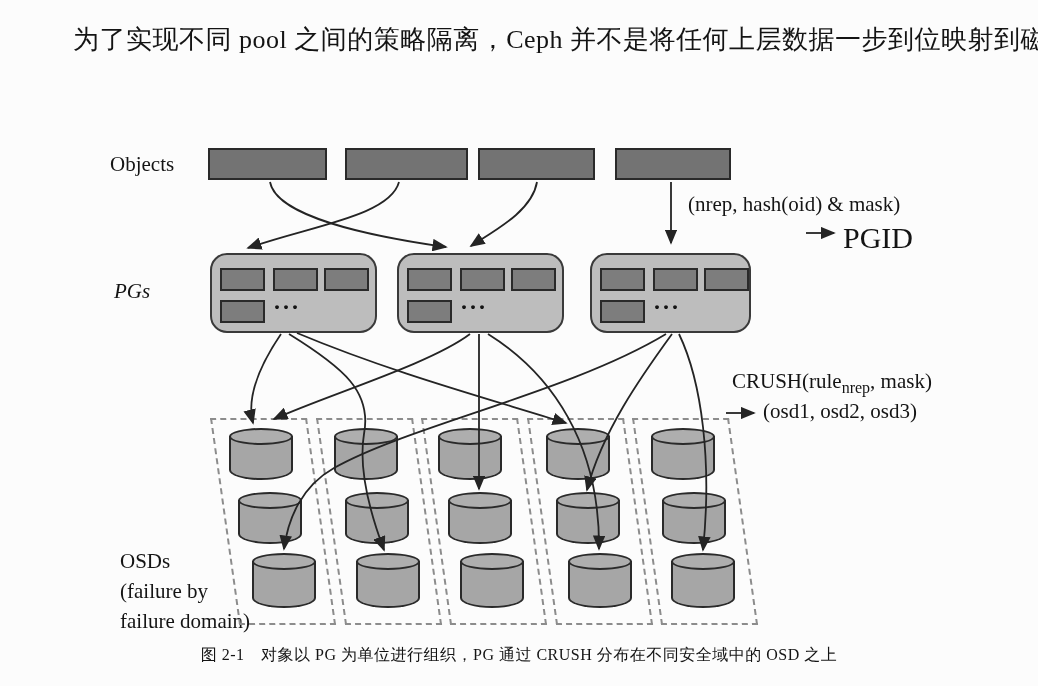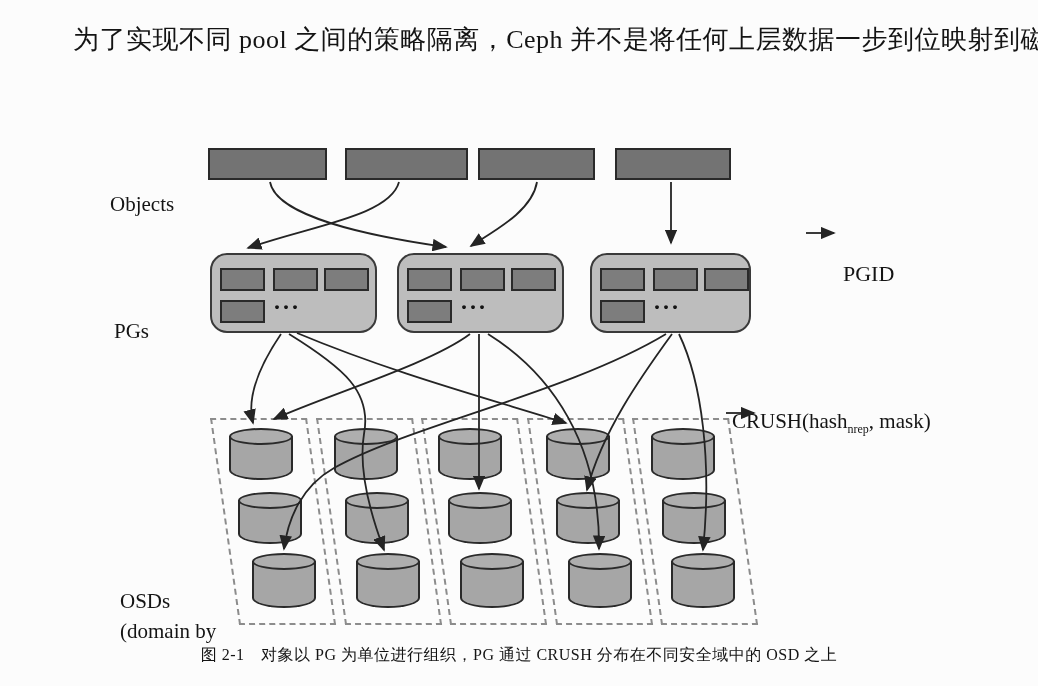--- a/index.html
+++ b/index.html
@@ -14,21 +14,21 @@
     --color-text:#141414;
   }
   html,body{margin:0;padding:0;}
   .page{
     position:relative;width:1038px;height:686px;overflow:hidden;
     background:var(--color-page-bg);
     color:var(--color-text);
     font-family:"Liberation Serif","DejaVu Serif",serif;
   }
   .para-line{position:absolute;font-size:26px;letter-spacing:.5px;white-space:nowrap;}
-  .dlabel{position:absolute;font-size:21px;white-space:nowrap;margin-top:40px;}
+  .dlabel{position:absolute;font-size:21px;white-space:nowrap;}
   .caption{position:absolute;left:0;width:100%;text-align:center;top:645px;font-size:16px;letter-spacing:.5px;}
 
   .obj-rect{position:absolute;height:32px;background:var(--color-object-fill);
     border:2px solid var(--color-outline);box-sizing:border-box;}
 
   .pg-box{position:absolute;width:167px;height:80px;background:var(--color-pg-fill);
     border:2px solid #3a3a3a;border-radius:17px;box-sizing:border-box;}
   .pg-inner{position:absolute;width:45px;height:23px;background:var(--color-pg-inner-fill);
     border:2px solid var(--color-outline);box-sizing:border-box;}
   .pg-i1{left:8px;top:13px;} .pg-i2{left:61px;top:13px;} .pg-i3{left:112px;top:13px;}
@@ -41,40 +41,43 @@
 
   .cyl{position:absolute;width:64px;height:52px;}
   .cyl .cyl-body{position:absolute;top:8px;left:0;right:0;bottom:0;
     background:var(--color-cylinder-fill);border:2px solid var(--color-outline);border-top:none;
     border-radius:0 0 32px 32px / 0 0 10px 10px;box-sizing:border-box;}
   .cyl .cyl-top{position:absolute;top:0;left:0;right:0;height:17px;
     background:var(--color-cylinder-top-fill);border:2px solid var(--color-outline);
     border-radius:50%;box-sizing:border-box;}
 
   .arrows{position:absolute;left:0;top:0;pointer-events:none;}
-  sub{font-size:12px;text-align:center;}
+  sub{font-size:16px;text-align:center;}
 </style>
 </head>
 <body>
 
 <div class="page">
 
   <div class="para-line" style="left:73px;top:22px;">为了实现不同 pool 之间的策略隔离，Ceph 并不是将任何上层数据一步到位映射到磁</div>
 
   <div class="dlabel" style="left:110px;top:152px;">Objects</div>
-  <div class="dlabel" style="left:114px;top:279px;">PGs</div>
+  <div class="dlabel" style="left:114px;top:279px;font-style:italic;">PGs</div>
   <div class="dlabel" style="left:120px;top:546px;line-height:30px;">
     <div>OSDs</div>
-    <div>(domain by</div>
+    <div>(failure by</div>
+    <div>failure domain)</div>
   </div>
 
-  <div class="dlabel" style="left:843px;top:221px;font-size:22px;">PGID</div>
+  <div class="dlabel" style="left:688px;top:192px;">(nrep, hash(oid) &amp; mask)</div>
+  <div class="dlabel" style="left:843px;top:221px;font-size:30px;">PGID</div>
   <div class="dlabel" style="left:732px;top:369px;">
-    <span>CRUSH(hash</span><sub>nrep</sub><span>, mask)</span>
+    <span>CRUSH(rule</span><sub>nrep</sub><span>, mask)</span>
   </div>
+  <div class="dlabel" style="left:763px;top:399px;">(osd1, osd2, osd3)</div>
 
   <div class="obj-rect" style="left:208px;top:148px;width:119px;"></div>
   <div class="obj-rect" style="left:345px;top:148px;width:123px;"></div>
   <div class="obj-rect" style="left:478px;top:148px;width:117px;"></div>
   <div class="obj-rect" style="left:615px;top:148px;width:116px;"></div>
 
   <div class="pg-box" style="left:210px;top:253px;">
     <div class="pg-inner pg-i1"></div>
     <div class="pg-inner pg-i2"></div>
     <div class="pg-inner pg-i3"></div>

